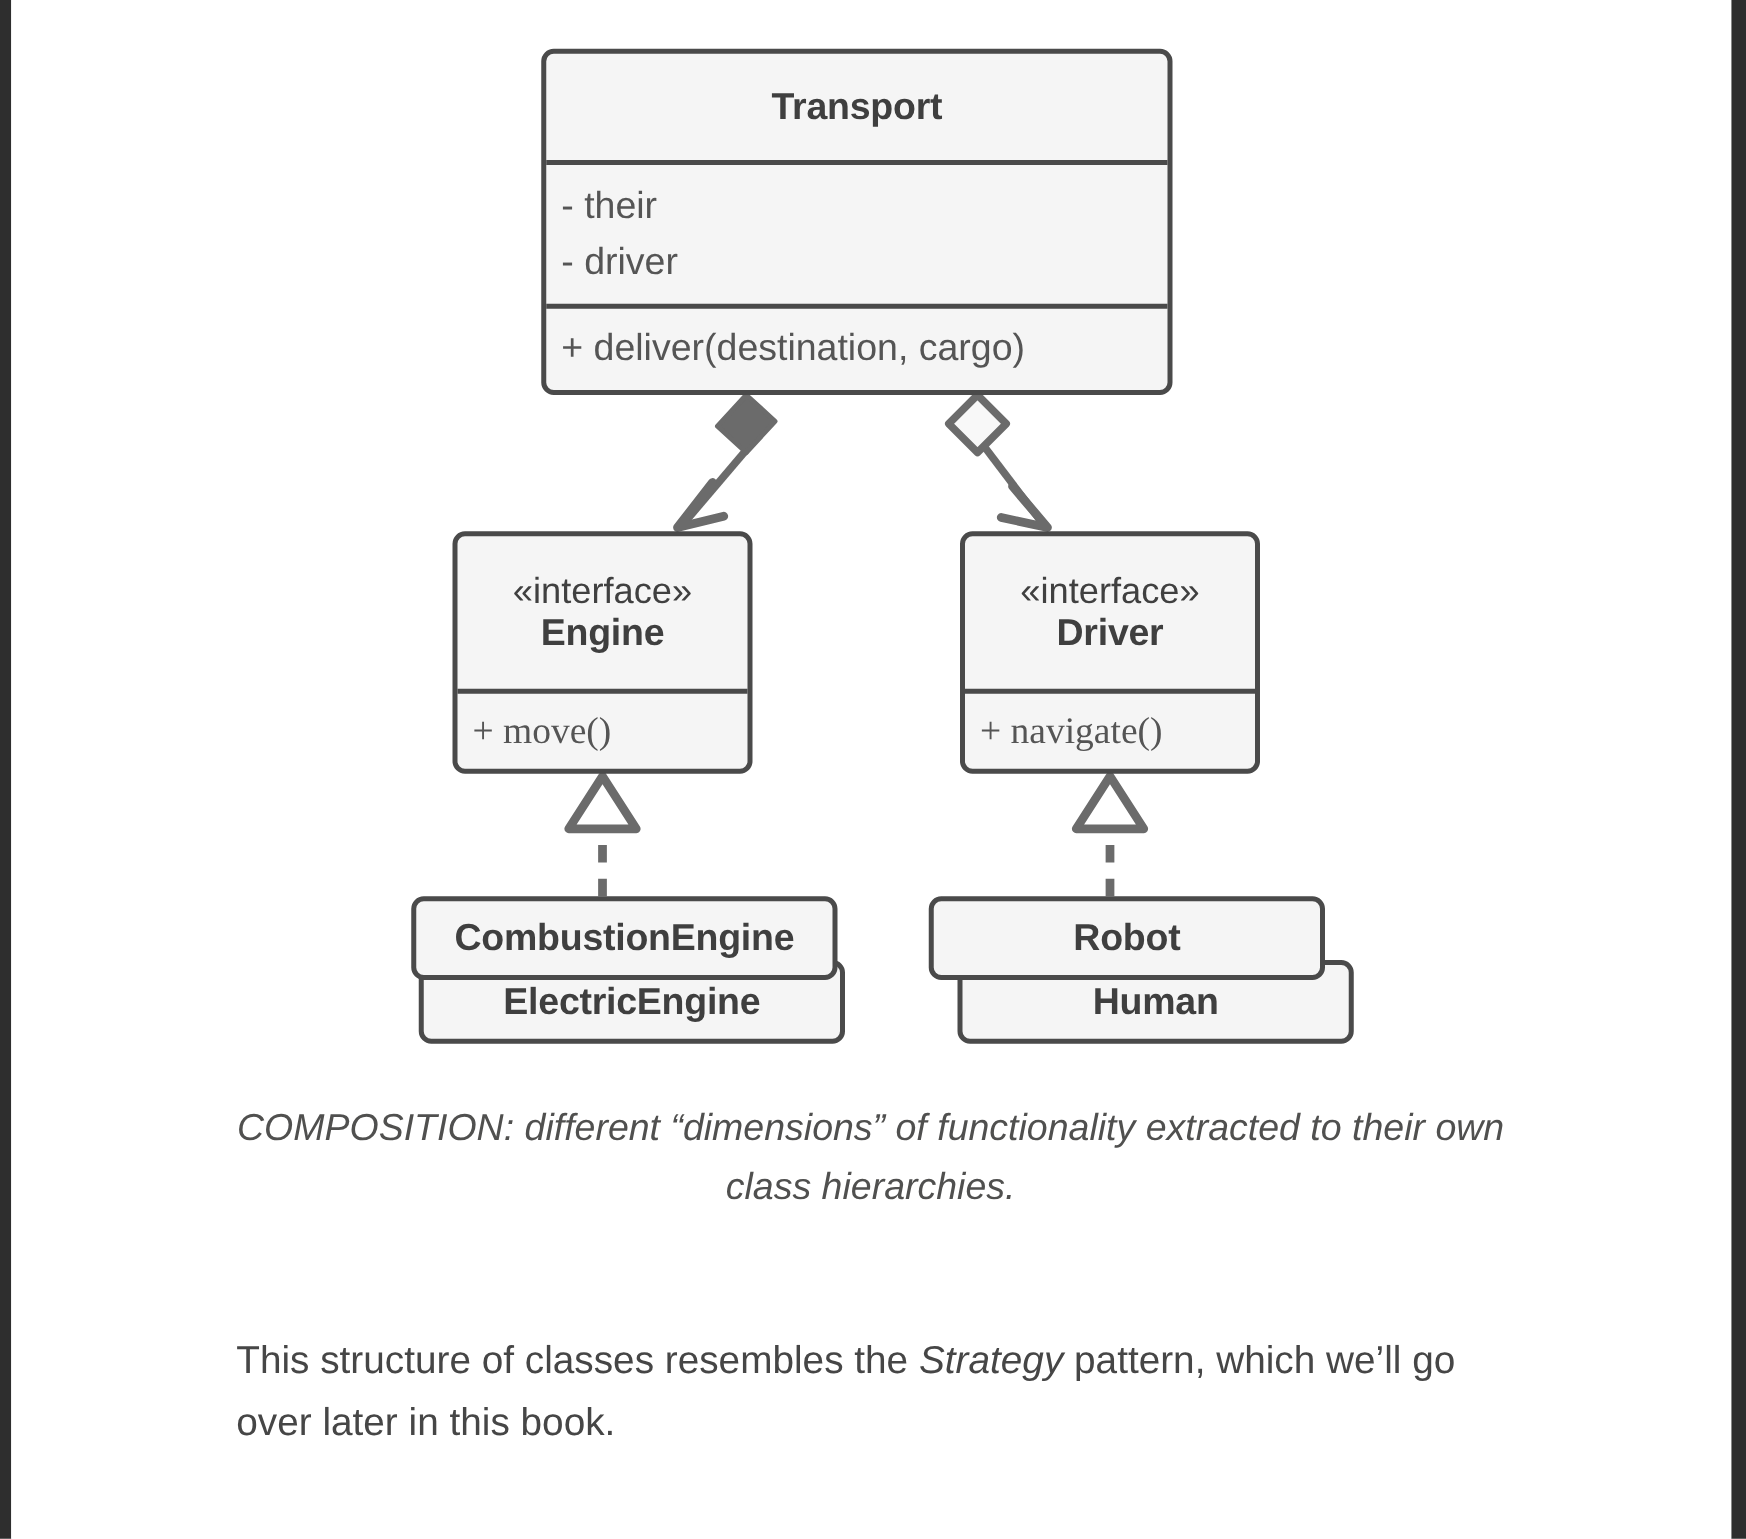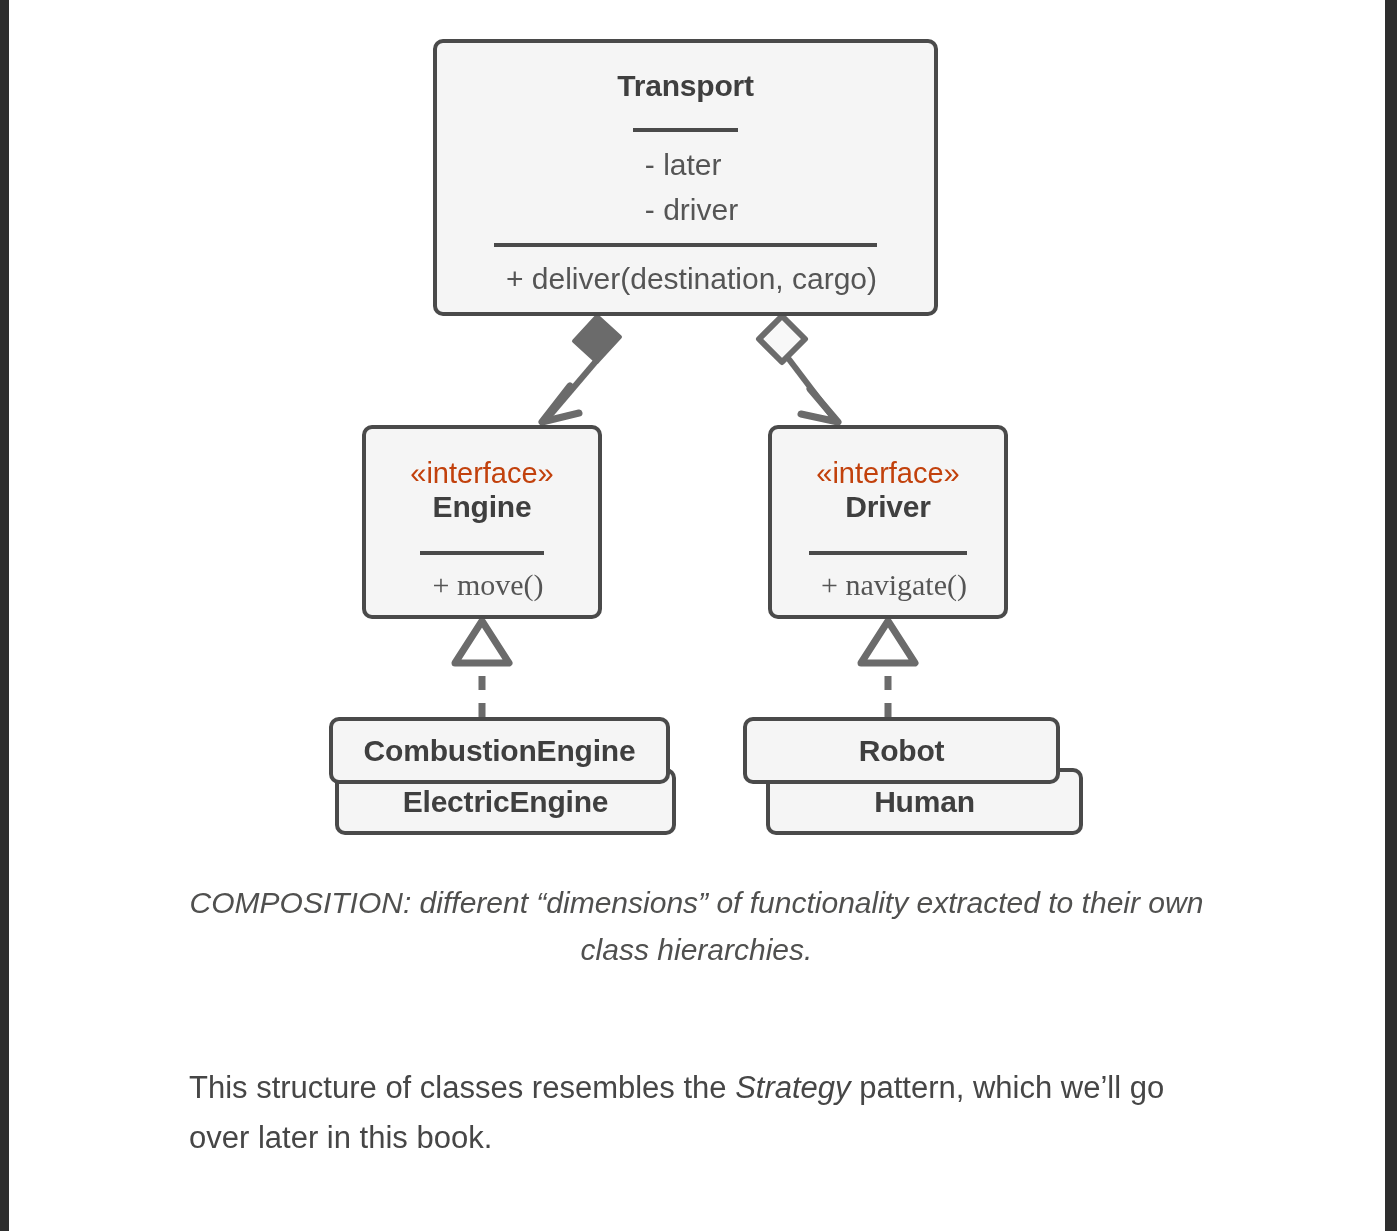--- a/index.html
+++ b/index.html
@@ -55,21 +55,20 @@
 
   
   .uml-box {
     position: absolute;
     box-sizing: border-box;
     background: #f5f5f5;
     border: 4px solid #4a4a4a;
     border-radius: 10px;
     display: flex;
     flex-direction: column;
-    align-items: center;
   }
   .uml-section {
     box-sizing: border-box;
     display: flex;
     flex-direction: column;
     justify-content: center;
   }
   .uml-section + .uml-section {
     border-top: 4px solid #4a4a4a;
   }
@@ -77,21 +76,21 @@
     text-align: center;
     font-weight: bold;
     font-size: 30px;
     color: #3f3f3f;
     letter-spacing: -0.2px;
   }
   .uml-stereotype {
     text-align: center;
     font-size: 29px;
     font-weight: normal;
-    color: #c2410c;
+    color: #404040;
     line-height: 1.18;
   }
   .uml-member {
     font-size: 30px;
     color: #555555;
     padding-left: 12px;
     line-height: 1.48;
     white-space: nowrap;
   }
 
@@ -176,21 +175,21 @@
         <line x1="879" y1="717" x2="879" y2="663" stroke="#6b6b6b" stroke-width="7" stroke-dasharray="14 13"></line>
         <polygon points="879,621 906,663 852,663" fill="#ffffff" stroke="#6b6b6b" stroke-width="7" stroke-linejoin="round"></polygon>
       </g>
     </svg>
 
     <div class="uml-box" id="box-transport">
       <div class="uml-section sec-title">
         <div class="uml-title">Transport</div>
       </div>
       <div class="uml-section sec-fields">
-        <div class="uml-member">- later</div>
+        <div class="uml-member">- their</div>
         <div class="uml-member">- driver</div>
       </div>
       <div class="uml-section sec-methods">
         <div class="uml-member">+ deliver(destination, cargo)</div>
       </div>
     </div>
 
     <div class="uml-box iface-box" id="box-engine">
       <div class="uml-section sec-head">
         <div class="uml-stereotype">«interface»</div>

